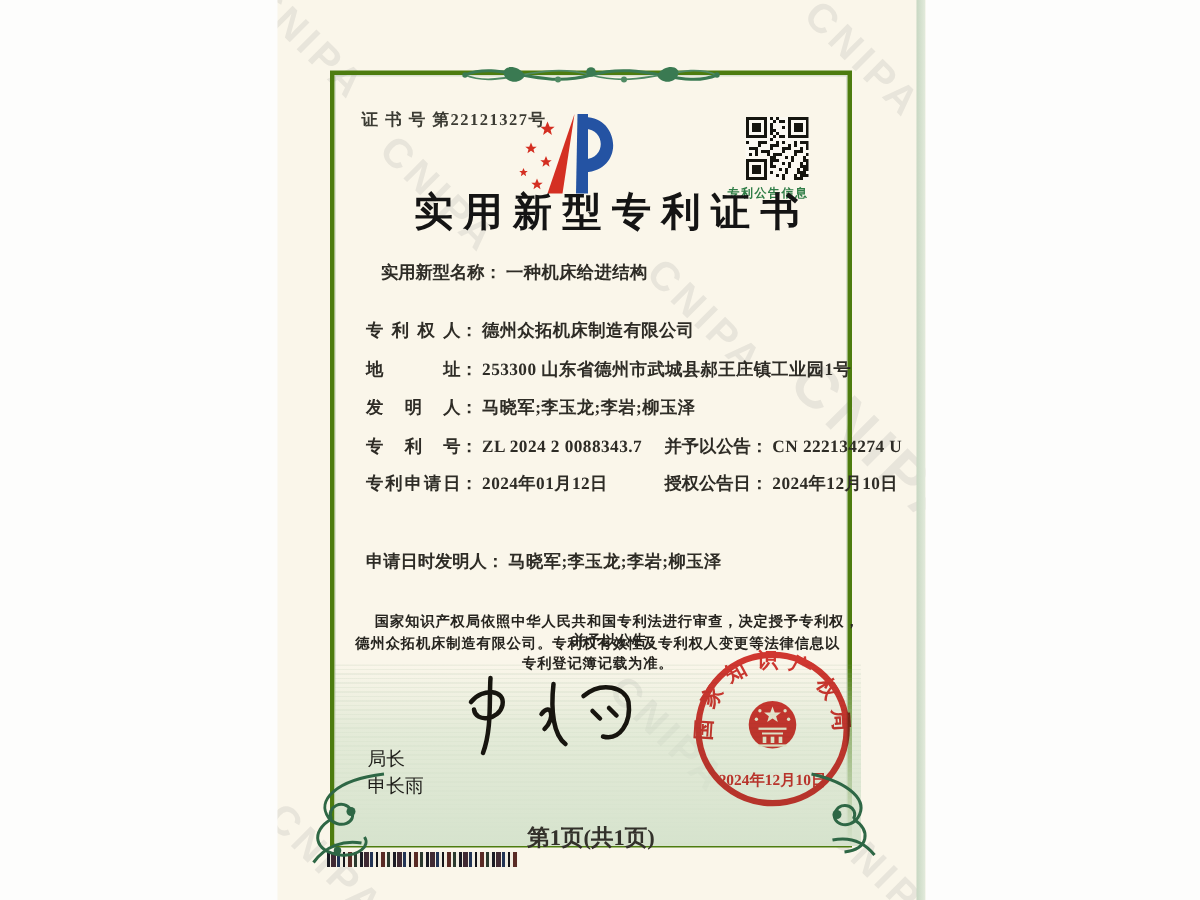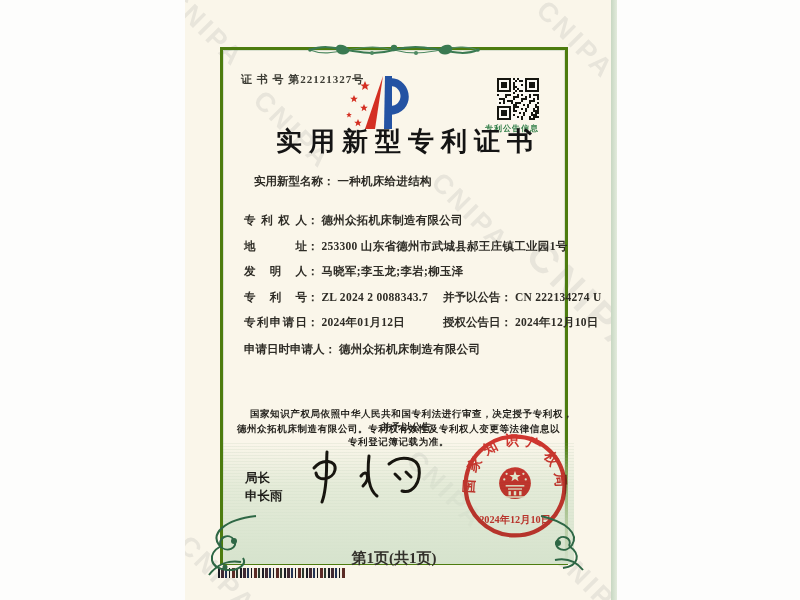--- a/index.html
+++ b/index.html
@@ -44,21 +44,21 @@
   .row { position:absolute; left:21px; width:320px; font-size:11.5px; font-weight:bold;
          color:#2e2c26; white-space:nowrap; }
   .row .lbl { display:inline-block; min-width:63px; text-align:justify; text-align-last:justify;
               vertical-align:top; }
   .row .val { letter-spacing:0.3px; }
   .pright { position:absolute; left:199px; top:0; white-space:nowrap; }
 
   .stmt { position:absolute; left:10px; width:331px; text-align:center; font-size:9.5px;
           font-weight:bold; color:#26241f; letter-spacing:0.6px; }
 
-  .signer { position:absolute; left:22px; font-size:12.5px; font-weight:bold; color:#1d1c18; }
+  .signer { position:absolute; left:22px; font-size:12.5px; font-weight:normal; color:#1d1c18;margin-top:28px; }
   .signature { position:absolute; left:82px; top:396px; }
 
   .seal { position:absolute; left:236px; top:380px; opacity:.9; mix-blend-mode:multiply; z-index:5; }
 
   .footer { position:absolute; left:0; top:499px; width:100%; text-align:center;
             font-size:15px; font-weight:bold; color:#33312b; }
 
   .barcode { position:absolute; left:33px; top:568px; width:127px; height:10px;
              background:repeating-linear-gradient(90deg,
                #1b1b24 0 2px, #f2eee2 2px 3px, #402a33 3px 6px, #f2eee2 6px 7px,
@@ -256,23 +256,23 @@
       </div>
       <div class="row" style="top:265px;">
         <span class="lbl">专利申请日</span><span>：</span>
         <span class="val">2024年01月12日</span>
         <span class="pright">
           <span>授权公告日</span><span>：</span>
           <span class="val">2024年12月10日</span>
         </span>
       </div>
 
-      <div class="row" style="top:292px;">
-        <span class="lbl">申请日时申请人</span><span>：</span>
-        <span class="val">德州众拓机床制造有限公司</span>
+      <div class="row" style="top:317px;">
+        <span class="lbl">申请日时发明人</span><span>：</span>
+        <span class="val">马晓军;李玉龙;李岩;柳玉泽</span>
       </div>
 
       <div class="stmt" style="top:358px;margin-left:13px;">国家知识产权局依照中华人民共和国专利法进行审查，决定授予专利权，并予以公告。</div>
       <div class="stmt" style="top:373px;">德州众拓机床制造有限公司。专利权有效性及专利权人变更等法律信息以专利登记簿记载为准。</div>
 
       <div class="signer" style="top:420px;">局长</div>
       <div class="signer" style="top:438px;">申长雨</div>
 
       <svg class="signature" width="125" height="62" viewBox="0 0 125 62">
         <g fill="none" stroke="#17150f" stroke-width="3" stroke-linecap="round">

